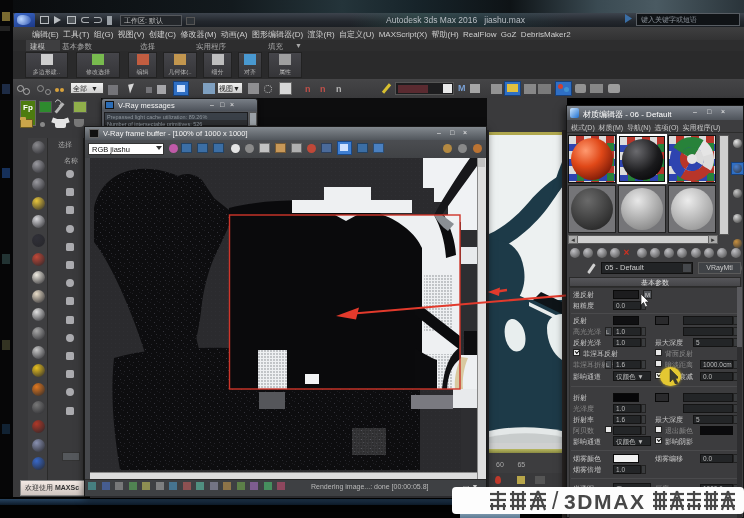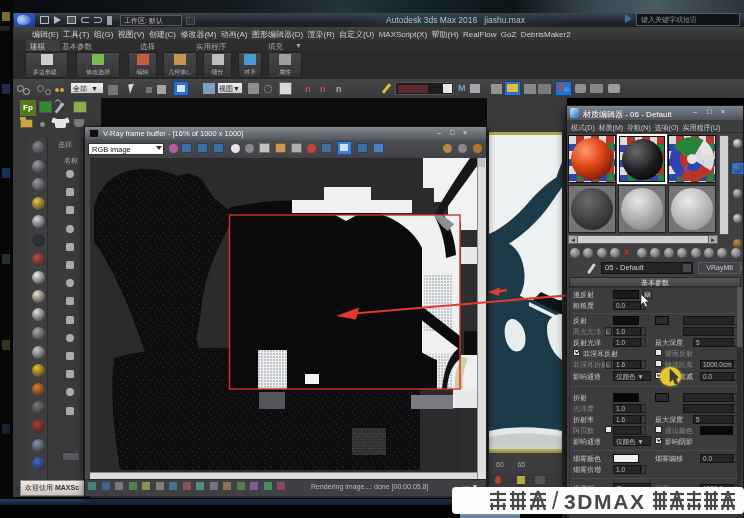--- a/index.html
+++ b/index.html
@@ -116,21 +116,21 @@
       <div class="abs" style="left:555px;top:81px;width:17px;height:15px;background:#2f6fc4;border:1px solid #17407a;"></div>
       <div class="abs" style="left:558px;top:84px;width:5px;height:5px;background:#d04030;border-radius:50%;"></div>
       <div class="abs" style="left:564px;top:87px;width:5px;height:5px;background:#4090d0;border-radius:50%;"></div>
       <div class="abs" style="left:575px;top:84px;width:11px;height:9px;background:#a8a8a8;opacity:.8;border-radius:2px;"></div>
       <div class="abs" style="left:590px;top:84px;width:13px;height:9px;background:#989898;opacity:.8;"></div>
       <div class="abs" style="left:608px;top:84px;width:12px;height:9px;background:#b4b4b4;opacity:.8;border-radius:2px;"></div>
     </div>
 
 <div class="abs" style="left:13px;top:98px;width:88px;height:400px;background:#39393b;"></div>
 
-<div class="abs" style="left:20px;top:100px;width:16px;height:16px;background:#4d7c0f;border:1px solid #666;color:#fff;font-size:8px;font-weight:bold;line-height:13px;text-align:center;">Fp</div>
+<div class="abs" style="left:20px;top:100px;width:16px;height:26px;background:#4d7c0f;border:1px solid #666;color:#fff;font-size:8px;font-weight:bold;line-height:13px;text-align:center;">Fp</div>
 <div class="abs" style="left:39px;top:101px;width:13px;height:12px;background:#2e8b2e;border:1px solid #555;"></div>
 <div class="abs" style="left:58px;top:102px;width:3px;height:12px;background:#b5b5b5;transform:rotate(40deg);"></div>
 <div class="abs" style="left:55px;top:100px;width:7px;height:5px;border:1.5px solid #b5b5b5;border-radius:50% 50% 0 0;border-bottom:none;transform:rotate(40deg);"></div>
 <div class="abs" style="left:73px;top:101px;width:14px;height:12px;background:#8fae4a;border:1px solid #555;"></div>
 
 <div class="abs" style="left:20px;top:119px;width:13px;height:9px;background:#caa54a;border:1px solid #6a5a20;border-radius:1px;"></div>
 <div class="abs" style="left:20px;top:117px;width:6px;height:3px;background:#caa54a;border-radius:1px 1px 0 0;"></div>
 <div class="abs" style="left:40px;top:122px;width:5px;height:5px;background:#888;border-radius:50%;"></div>
 <div class="abs" style="left:55px;top:119px;width:11px;height:9px;background:#e4e4e4;border-radius:0 0 2px 2px;"></div>
 <div class="abs" style="left:52px;top:118px;width:4px;height:5px;background:#e4e4e4;transform:rotate(20deg);"></div>
@@ -218,30 +218,41 @@
 <div class="abs" style="left:489px;top:449px;width:73px;height:4px;background:linear-gradient(180deg,#b8b860,#8a8a42);"></div>
 <div class="abs" style="left:489px;top:453px;width:73px;height:20px;background:#3d3d3f;"></div>
 <div class="abs txt" style="left:496px;top:461px;font-size:7px;color:#aaa;">60&nbsp;&nbsp;&nbsp;&nbsp;&nbsp;&nbsp;&nbsp;65</div>
 <div class="abs" style="left:489px;top:473px;width:73px;height:17px;background:#39393b;"></div>
 <div class="abs" style="left:495px;top:476px;width:6px;height:8px;background:#c0392b;border-radius:50% 50% 50% 50% / 60% 60% 40% 40%;"></div>
 <div class="abs" style="left:517px;top:476px;width:8px;height:8px;background:#b8a64a;"></div>
 <div class="abs" style="left:535px;top:476px;width:10px;height:8px;background:#555;"></div>
 
 <div class="abs" style="left:101px;top:98px;width:386px;height:30px;background:#0d0d0e;"></div>
 
+<div class="abs" style="left:101px;top:98px;width:157px;height:29px;border:1px solid #1a1a1a;border-radius:3px 3px 0 0;background:#53565c;box-shadow:0 2px 5px rgba(0,0,0,.5);">
+  <div class="abs" style="left:0;top:0;width:155px;height:12px;background:linear-gradient(180deg,#787e86,#4d525a);border-radius:3px 3px 0 0;"></div>
+  <div class="abs" style="left:3px;top:2px;width:9px;height:8px;background:#2b6cb5;border:1px solid #111;"></div>
+  <div class="abs" style="left:16px;top:2px;color:#f0f0f0;font-size:7.5px;white-space:nowrap;">V-Ray messages</div>
+  <div class="abs" style="left:108px;top:2px;color:#e8e8e8;font-size:7px;letter-spacing:6px;">–□×</div>
+  <div class="abs" style="left:2px;top:13px;width:144px;height:14px;background:#2c2e31;border:1px solid #1d1d1f;">
+    <div style="position:absolute;left:0;top:0;width:100%;height:7px;background:#3a4048;"></div>
+        <div style="position:relative;color:#8f979e;font-size:5.5px;line-height:7px;padding:1px 2px;white-space:nowrap;">Prepassed light cache utilization: 89.26%<br>Number of intersectable primitives: 526</div>
+  </div>
+  <div class="abs" style="left:147px;top:13px;width:8px;height:14px;background:#9aa0a6;border:1px solid #555;"></div>
+</div>
 
 <div class="abs" style="left:84px;top:126px;width:403px;height:371px;border:1px solid #191919;background:#46484c;box-shadow:0 3px 8px rgba(0,0,0,.6);">
 
   <div class="abs" style="left:0;top:0;width:401px;height:13px;background:linear-gradient(180deg,#83898f,#51565c);"></div>
   <div class="abs" style="left:4px;top:2px;width:10px;height:9px;background:#111;border:1px solid #666;"></div>
-  <div class="abs" style="left:18px;top:2px;color:#f2f2f2;font-size:7.5px;white-space:nowrap;">V-Ray frame buffer - [16% of 1000 x 1000]</div>
+  <div class="abs" style="left:18px;top:2px;color:#f2f2f2;font-size:7.5px;white-space:nowrap;">V-Ray frame buffer - [100% of 1000 x 1000]</div>
   <div class="abs" style="left:352px;top:2px;color:#eee;font-size:7px;letter-spacing:9px;">–□×</div>
 
   <div class="abs" style="left:0;top:13px;width:401px;height:18px;background:linear-gradient(180deg,#4b4d51,#404245);"></div>
-  <div class="abs" style="left:3px;top:16px;width:76px;height:12px;background:#fff;border:1px solid #333;color:#111;font-size:7.5px;line-height:11px;padding-left:3px;">RGB image</div>
+  <div class="abs" style="left:3px;top:16px;width:76px;height:12px;background:#fff;border:1px solid #333;color:#111;font-size:7.5px;line-height:11px;padding-left:3px;">RGB jiashu</div>
   <div class="abs" style="left:71px;top:19px;width:0;height:0;border-left:3px solid transparent;border-right:3px solid transparent;border-top:4px solid #333;"></div>
   <div id="vfbtb">
         <div class="abs" style="left:84px;top:17px;width:9px;height:9px;border-radius:50%;background:#c05aa8;"></div>
         <div class="abs" style="left:96px;top:16px;width:11px;height:10px;background:#3b6ea5;border:1px solid rgba(0,0,0,.4);"></div>
         <div class="abs" style="left:112px;top:16px;width:11px;height:10px;background:#3b6ea5;border:1px solid rgba(0,0,0,.4);"></div>
         <div class="abs" style="left:128px;top:16px;width:11px;height:10px;background:#3b6ea5;border:1px solid rgba(0,0,0,.4);"></div>
         <div class="abs" style="left:146px;top:17px;width:9px;height:9px;border-radius:50%;background:#e4e4e4;"></div>
         <div class="abs" style="left:160px;top:17px;width:9px;height:9px;border-radius:50%;background:#8a8a8a;"></div>
         <div class="abs" style="left:174px;top:16px;width:11px;height:10px;background:#c2c2c2;border:1px solid rgba(0,0,0,.4);"></div>
         <div class="abs" style="left:190px;top:16px;width:11px;height:10px;background:#c89858;border:1px solid rgba(0,0,0,.4);"></div>

